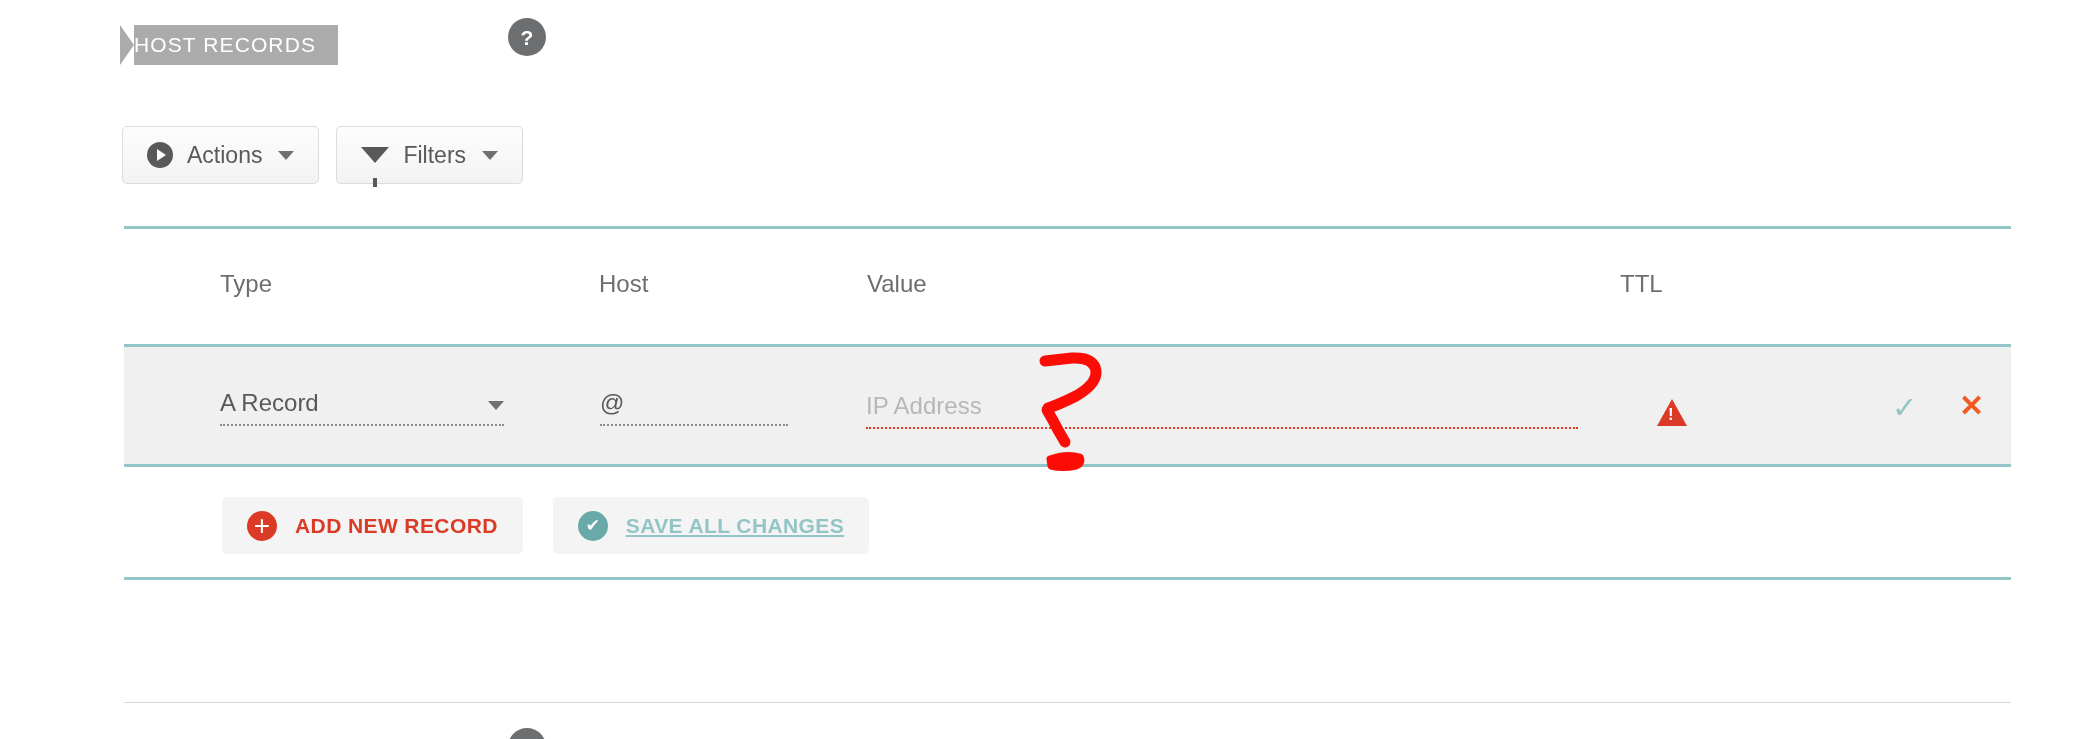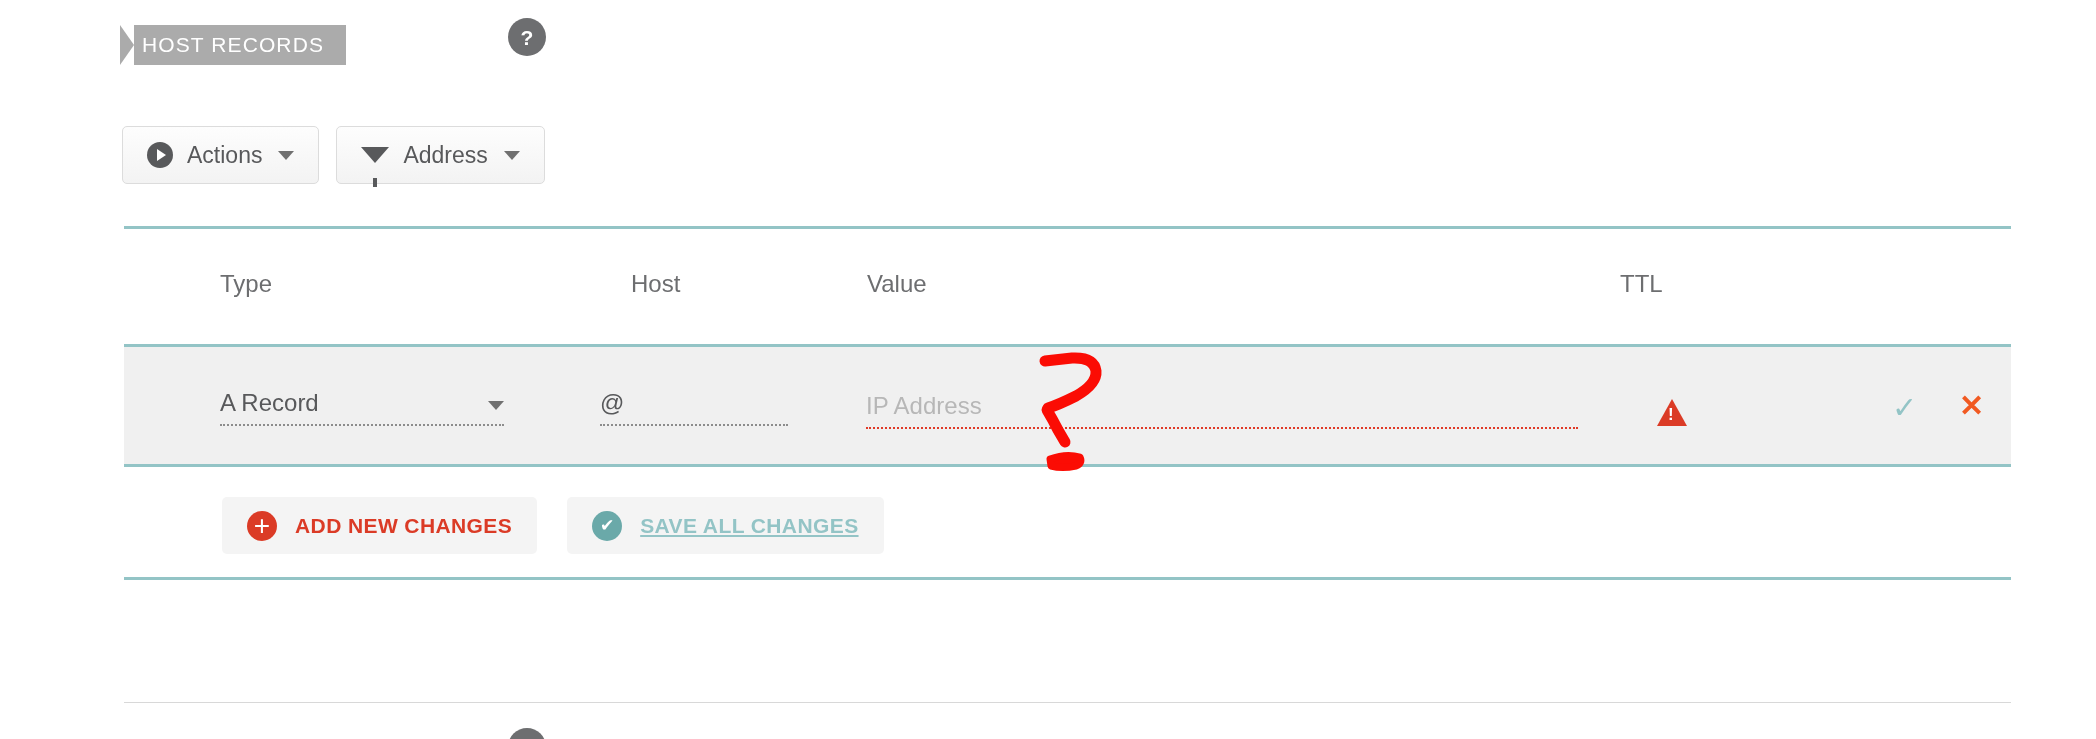--- a/index.html
+++ b/index.html
@@ -30,21 +30,21 @@
     background: #ababab;
     clip-path: polygon(0 0, 0 100%, 100% 50%);
   }
   .ribbon-body {
     background: #ababab;
     color: #ffffff;
     font-size: 21px;
     letter-spacing: 1.1px;
     display: flex;
     align-items: center;
-    padding: 0 22px 0 8px;
+    padding: 0 22px 0 0;
   }
 
   
   .help-icon {
     position: absolute;
     width: 38px;
     height: 38px;
     border-radius: 50%;
     background: #6d6e70;
     color: #ffffff;
@@ -142,21 +142,21 @@
     width: 1848px;
     height: 34px;
   }
   .th {
     position: absolute;
     font-size: 24px;
     color: #6d6e70;
     white-space: nowrap;
   }
   #th-type  { left: 220px; }
-  #th-host  { left: 631px; }
+  #th-host  { left: 599px; }
   #th-value { left: 867px; }
   #th-ttl   { left: 1620px; }
 
   
   .record-row {
     position: absolute;
     left: 124px;
     top: 347px;
     width: 1887px;
     height: 117px;
@@ -283,21 +283,21 @@
 <div class="toolbar">
   <div class="tb-btn">
     <span class="play-circle">
         <span class="play-tri"></span>
       </span>
     <span class="tb-label">Actions</span>
     <span class="caret"></span>
   </div>
   <div class="tb-btn">
     <span class="funnel"></span>
-    <span class="tb-label">Address</span>
+    <span class="tb-label">Filters</span>
     <span class="caret"></span>
   </div>
 </div>
 
 <div class="rule rule-teal" id="rule-head"></div>
 <div class="rule rule-teal" id="rule-rowtop"></div>
 <div class="rule rule-teal" id="rule-rowbot"></div>
 <div class="rule rule-teal" id="rule-foot"></div>
 <div class="rule rule-gray" id="rule-bottom"></div>
 
@@ -330,21 +330,21 @@
 <svg class="annot" viewBox="0 0 130 135">
   <path d="M25 21 L52 18 Q74 17 76 31 Q77 44 56 56 Q38 65 28 68 L27 70 Q33 80 38 90 L45 102" stroke="#fb0c04" stroke-width="11" fill="none" stroke-linecap="round" stroke-linejoin="round"></path>
   <path d="M30 119 Q46 113 60 117 Q63 123 56 126 Q42 129 31 126 Z" fill="#fb0c04" stroke="#fb0c04" stroke-width="7" stroke-linejoin="round"></path>
 </svg>
 
 <div class="footer-btns">
   <div class="fbtn">
     <span class="circ circ-plus">
         <span>+</span>
       </span>
-    <span class="fbtn-label" id="lbl-add">ADD NEW CHANGES</span>
+    <span class="fbtn-label" id="lbl-add">ADD NEW RECORD</span>
   </div>
   <div class="fbtn">
     <span class="circ circ-check">
         <span>✔</span>
       </span>
     <span class="fbtn-label" id="lbl-save">SAVE ALL CHANGES</span>
   </div>
 </div>
 
 <div class="help-icon" id="help-bottom">?</div>

